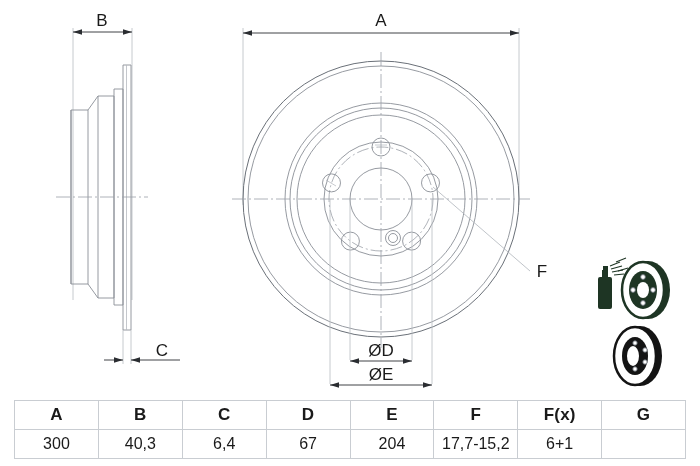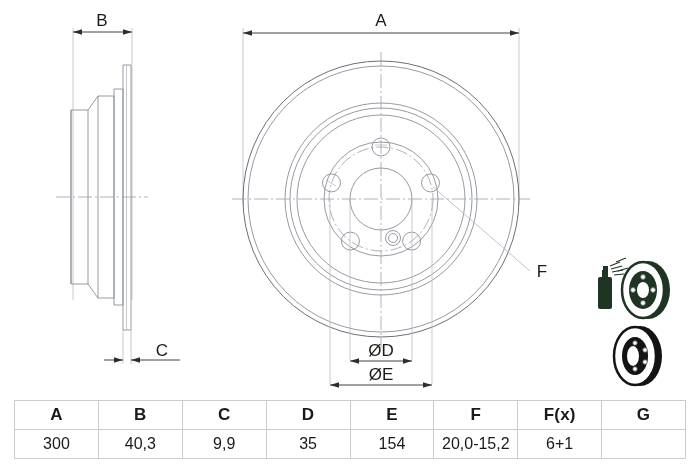--- a/index.html
+++ b/index.html
@@ -211,22 +211,22 @@
         <th>E</th>
         <th>F</th>
         <th>F(x)</th>
         <th>G</th>
       </tr>
     </thead>
     <tbody>
       <tr>
         <td>300</td>
         <td>40,3</td>
-        <td>9,9</td>
-        <td>35</td>
-        <td>154</td>
-        <td>20,0-15,2</td>
+        <td>6,4</td>
+        <td>67</td>
+        <td>204</td>
+        <td>17,7-15,2</td>
         <td>6+1</td>
         <td></td>
       </tr>
     </tbody>
   </table>
 </div>
 
 </body></html>

